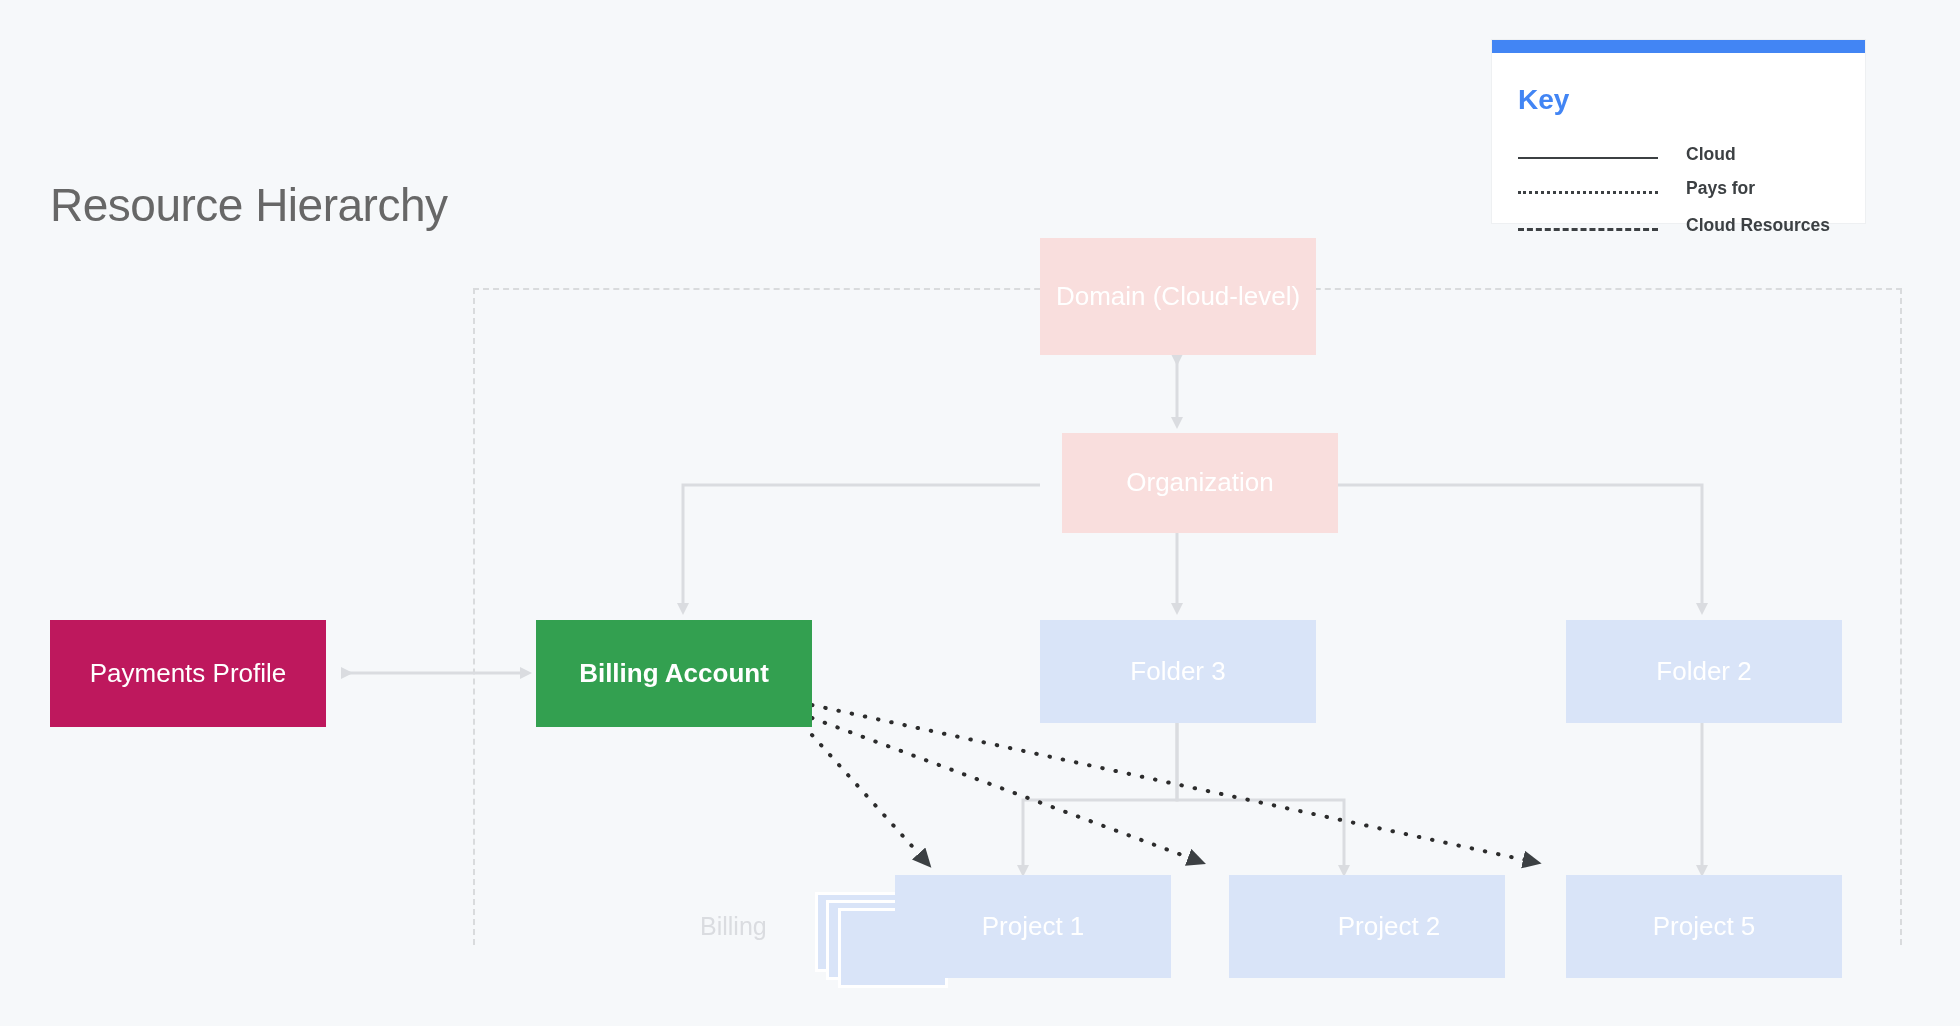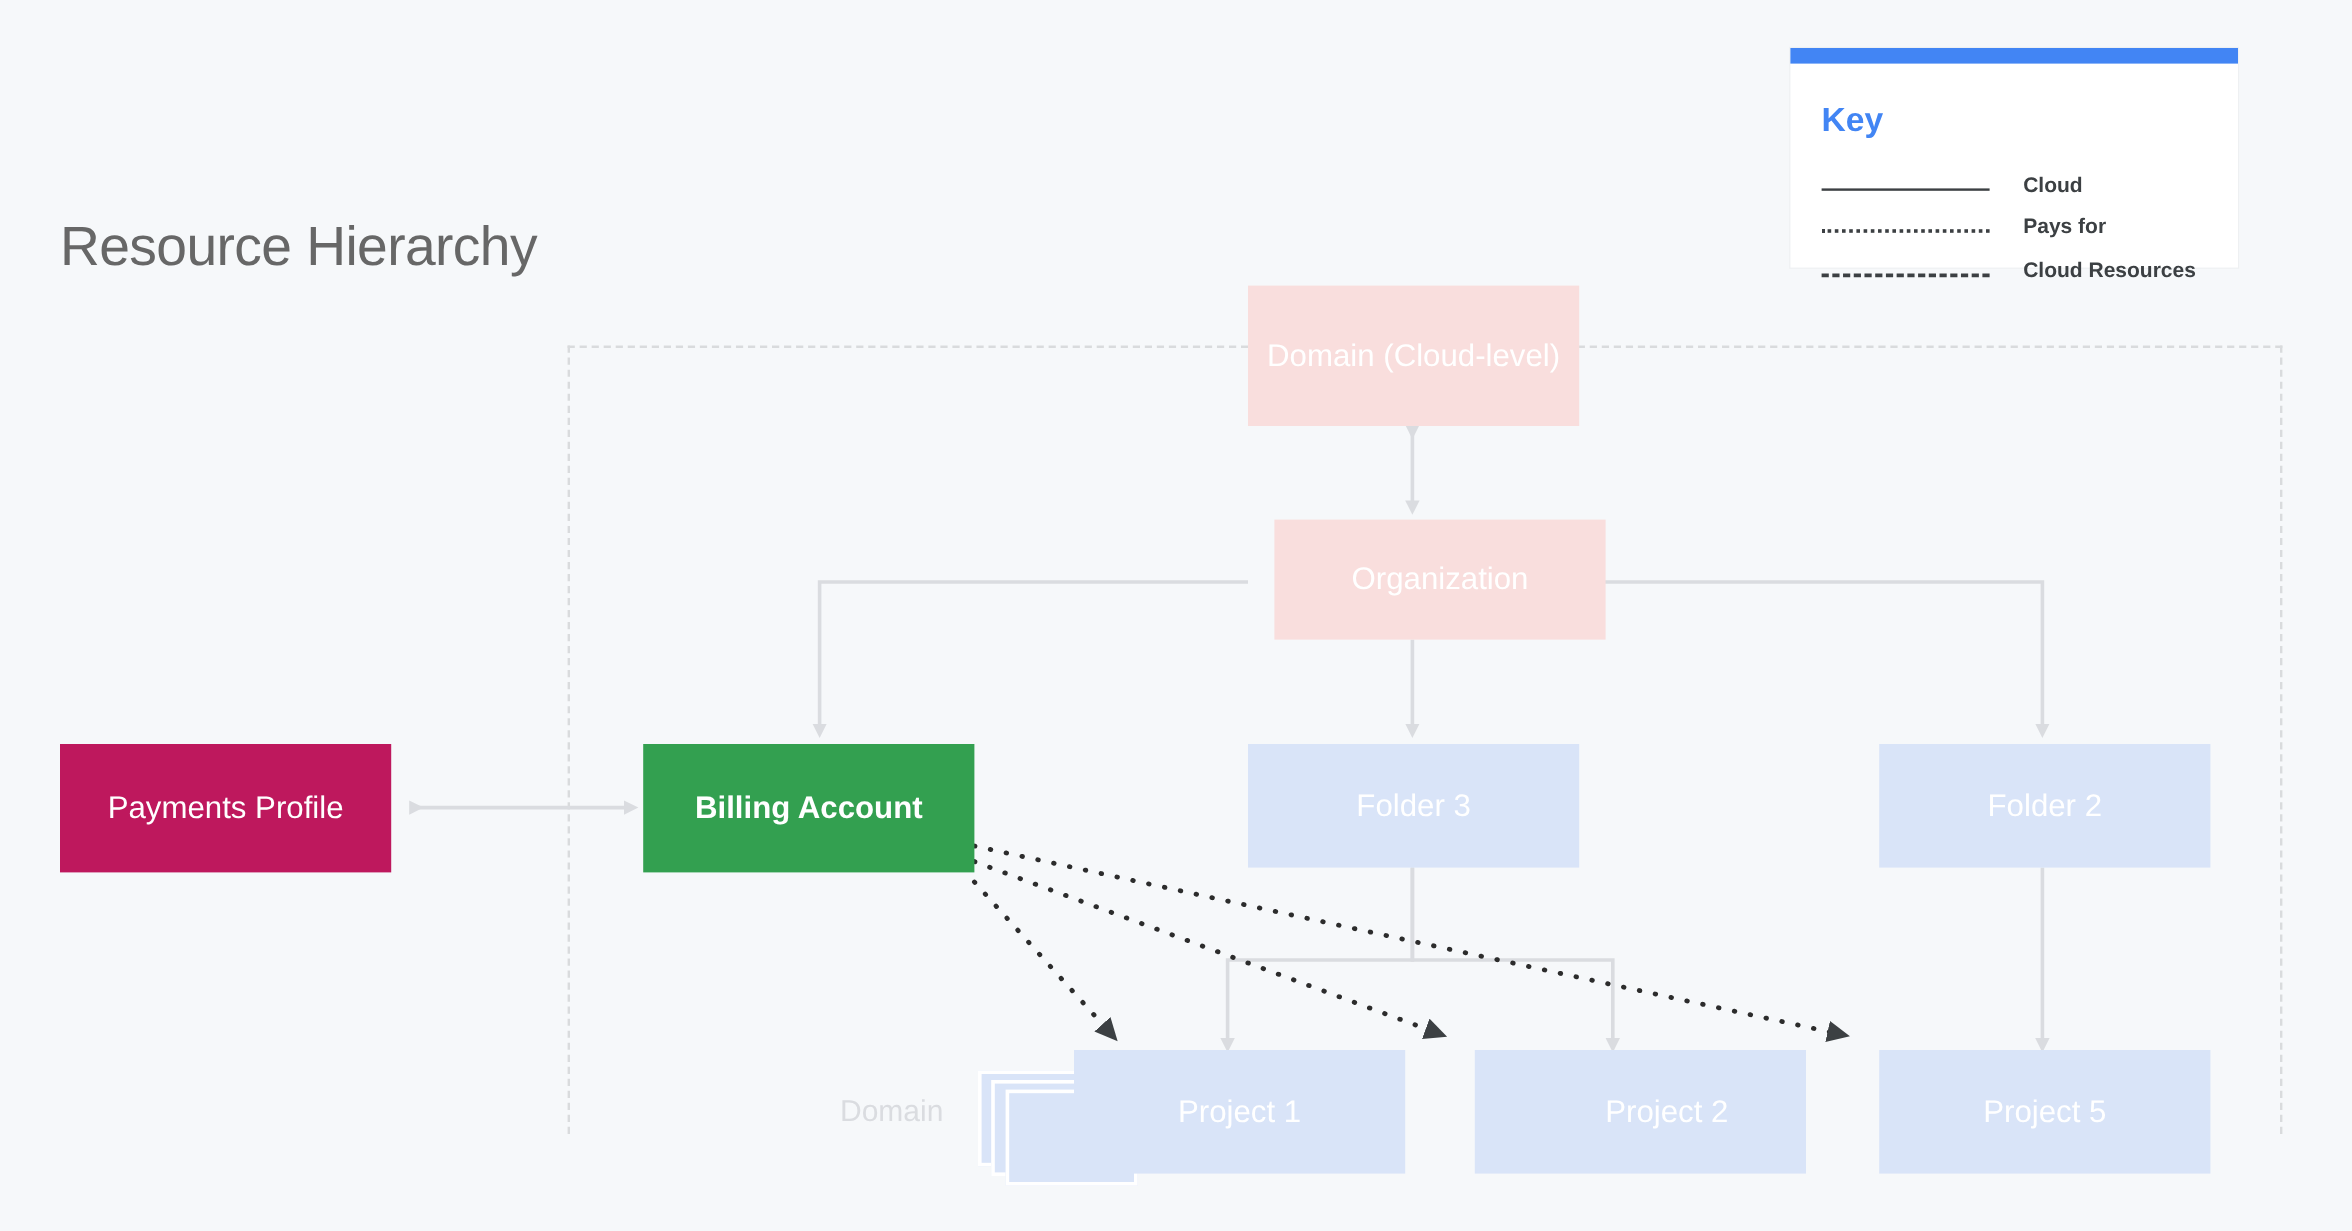--- a/index.html
+++ b/index.html
@@ -245,21 +245,21 @@
   </div>
 
   <div class="node blue" style="left:1040px; top:620px; width:276px; height:103px;">
     <span>Folder 3</span>
   </div>
 
   <div class="node blue" style="left:1566px; top:620px; width:276px; height:103px;">
     <span>Folder 2</span>
   </div>
 
-  <div id="labels-text">Domain</div>
+  <div id="labels-text">Billing</div>
   <div class="label-card" style="left:815px; top:892px; width:110px; height:80px;"></div>
   <div class="label-card" style="left:826px; top:900px; width:110px; height:80px;"></div>
   <div class="label-card" style="left:838px; top:908px; width:110px; height:80px;"></div>
 
   <div class="node blue" style="left:895px; top:875px; width:276px; height:103px;text-align:right;">
     <span>Project 1</span>
   </div>
 
   <div class="node blue" style="left:1229px; top:875px; width:276px; height:103px;padding-left:44px;">
     <span>Project 2</span>

